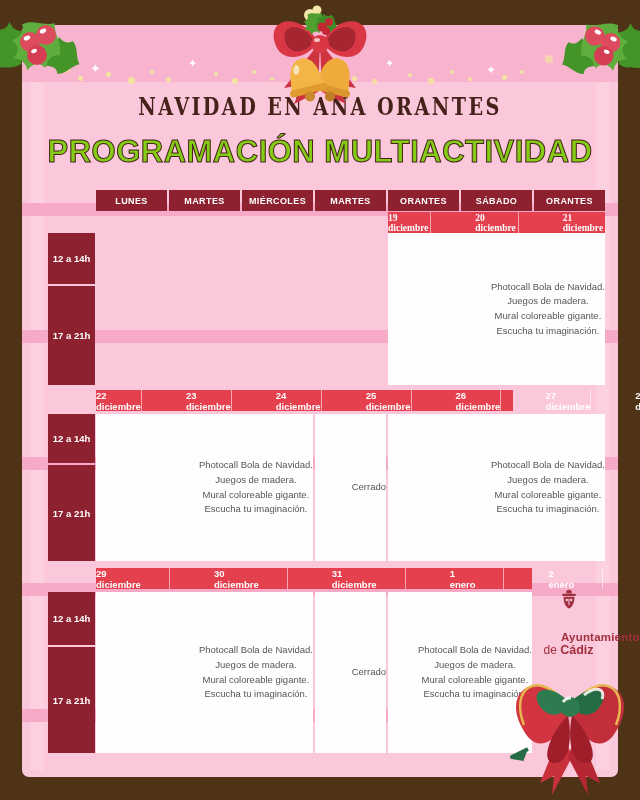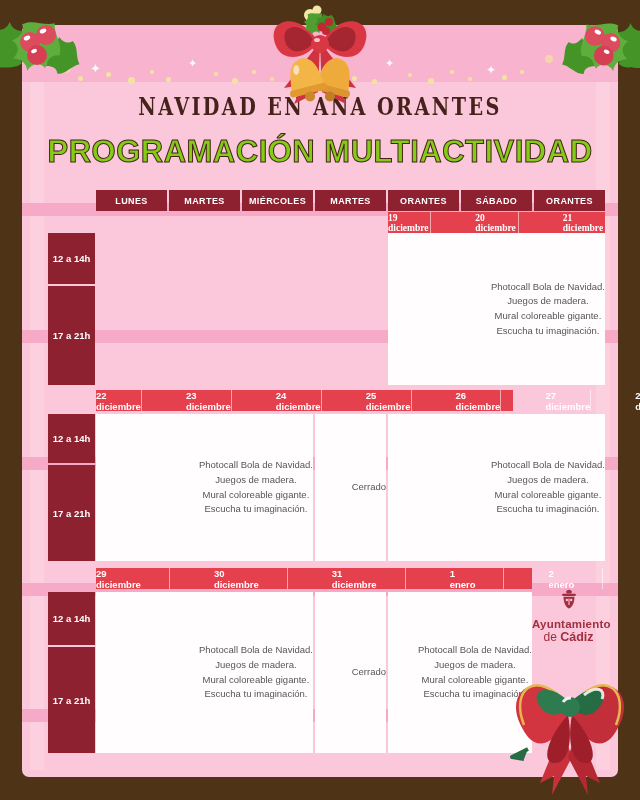--- a/index.html
+++ b/index.html
@@ -27,21 +27,21 @@
   .datecell{flex:1;color:#fff;font-size:9.5px;font-weight:700;display:flex;align-items:center;justify-content:center;}
   .datecell + .datecell{border-left:1px solid rgba(255,255,255,.55);padding-left:44px;}
   .timecol{left:48px;width:47px;display:flex;flex-direction:column;gap:2px;}
   .timeseg{background:#8e2130;color:#fff;font-size:9.5px;font-weight:700;
            display:flex;align-items:center;justify-content:center;}
   .wcell{background:#fffdfe;color:#565656;font-size:9.5px;line-height:1.55;text-align:center;
          display:flex;align-items:center;justify-content:flex-end;}
   .wcell .txt{white-space:pre-line;}
   
   .logo{left:532px;top:588px;width:73px;text-align:center;color:#a1303f;}
-  .logo .l1{font-size:11.5px;font-weight:700;letter-spacing:.2px;margin-top:3px;}
+  .logo .l1{font-size:11.5px;font-weight:700;letter-spacing:.2px;margin-top:16px;padding-left:29px;}
   .logo .l2{font-size:12px;}
   .logo .l2 b{font-size:12.5px;}
 </style>
 </head>
 <body>
 
 <div class="abs inner"></div>
 <div class="abs banner"></div>
 <div class="abs vband" style="left:30px;"></div>
 <div class="abs vband" style="left:596px;"></div>

